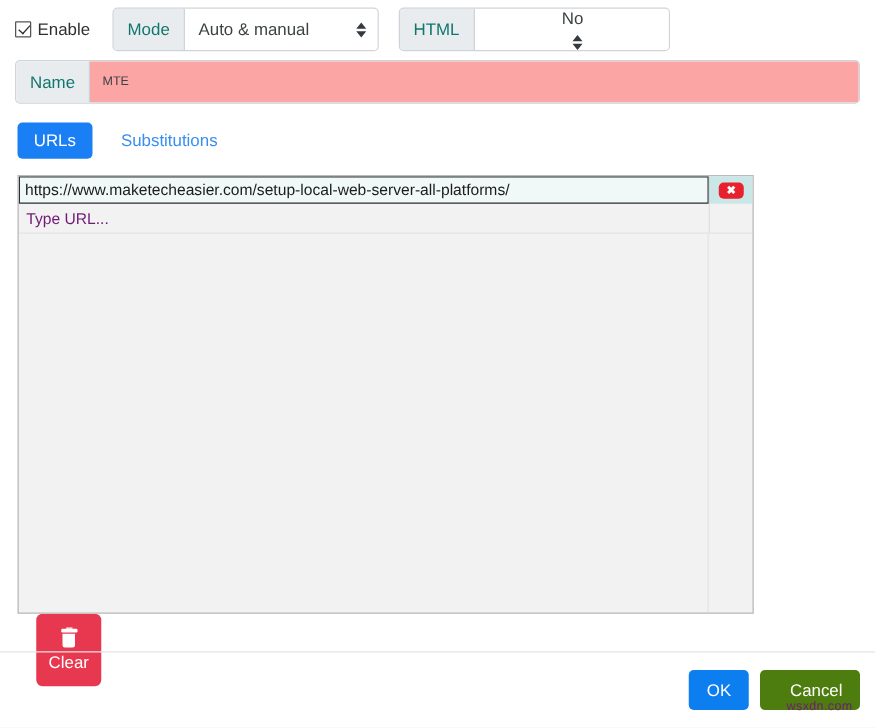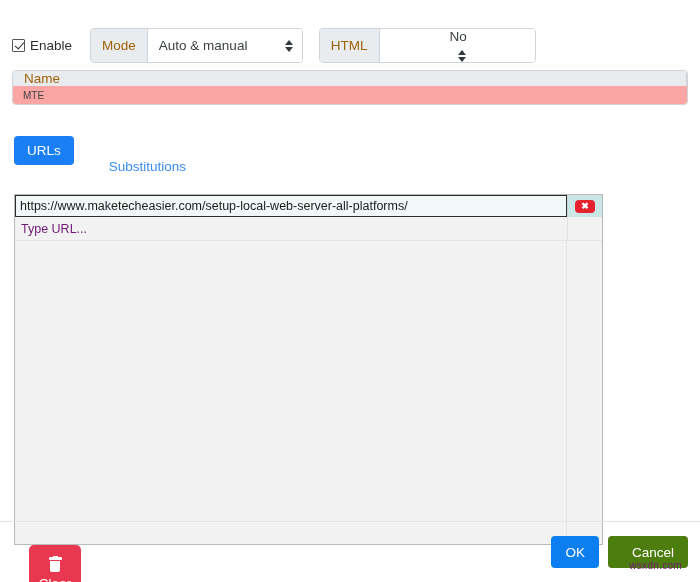--- a/index.html
+++ b/index.html
@@ -13,21 +13,21 @@
     font-family: "Liberation Sans", sans-serif;
     font-size: 13px;
     color: #3a3a3a;
     overflow: hidden;
     position: relative;
   }
 
   
   .toprow {
     display: flex;
-    padding: 28px 0 0 12px;
+    padding: 6px 0 0 12px;
     height: 34px;
     box-sizing: content-box;
   }
   .enable-box {
     display: flex;
     align-items: center;
     gap: 5px;
     margin-right: 18px;
     white-space: nowrap;
   }
@@ -63,21 +63,21 @@
     align-items: stretch;
     border: 1px solid #ced4da;
     border-radius: 4px;
     overflow: hidden;
     height: 33px;
     background: #fff;
     margin-right: 16px;
   }
   .ig-label {
     background: #e9ecef;
-    color: #a16207;
+    color: #0f766e;
     display: flex;
     align-items: center;
     padding: 0 11px;
     font-size: 13.5px;
     border-right: 1px solid #ced4da;
     white-space: nowrap;
   }
   .ig-select {
     display: flex;
     align-items: center;
@@ -114,56 +114,54 @@
     padding: 8px 12px 0 12px;
   }
   .name-group {
     display: flex;
     align-items: stretch;
     border: 1px solid #ced4da;
     border-radius: 4px;
     overflow: hidden;
     height: 33px;
     background: #fff;
-    flex-direction: column;
   }
   .name-group .ig-label { border-right: 1px solid #ced4da; }
   .name-input {
     flex: 1;
     border: 0;
     outline: none;
     padding: 0 10px;
     font-family: Liberation Sans, sans-serif;
     font-size: 10px;
     color: #3d4245;
     background: #fca5a5;
   }
 
   
   .tabs {
     display: flex;
     align-items: center;
     padding: 15px 0 0 14px;
-    gap: 22px;
+    gap: 10px;
   }
   .tab {
     font-size: 13.5px;
     padding: 7px 13px;
     border-radius: 4px;
     cursor: pointer;
     white-space: nowrap;
   }
   .tab.active {
     background: #1a7ef4;
     color: #ffffff;
   }
   .tab.link {
     color: #3a8ef0;
     background: transparent;
-    margin-top: 32px;
   }
 
   
   .mid {
     display: flex;
     align-items: flex-start;
     padding: 13px 0 0 14px;
     flex-direction: column;
   }
   .urlpanel {

